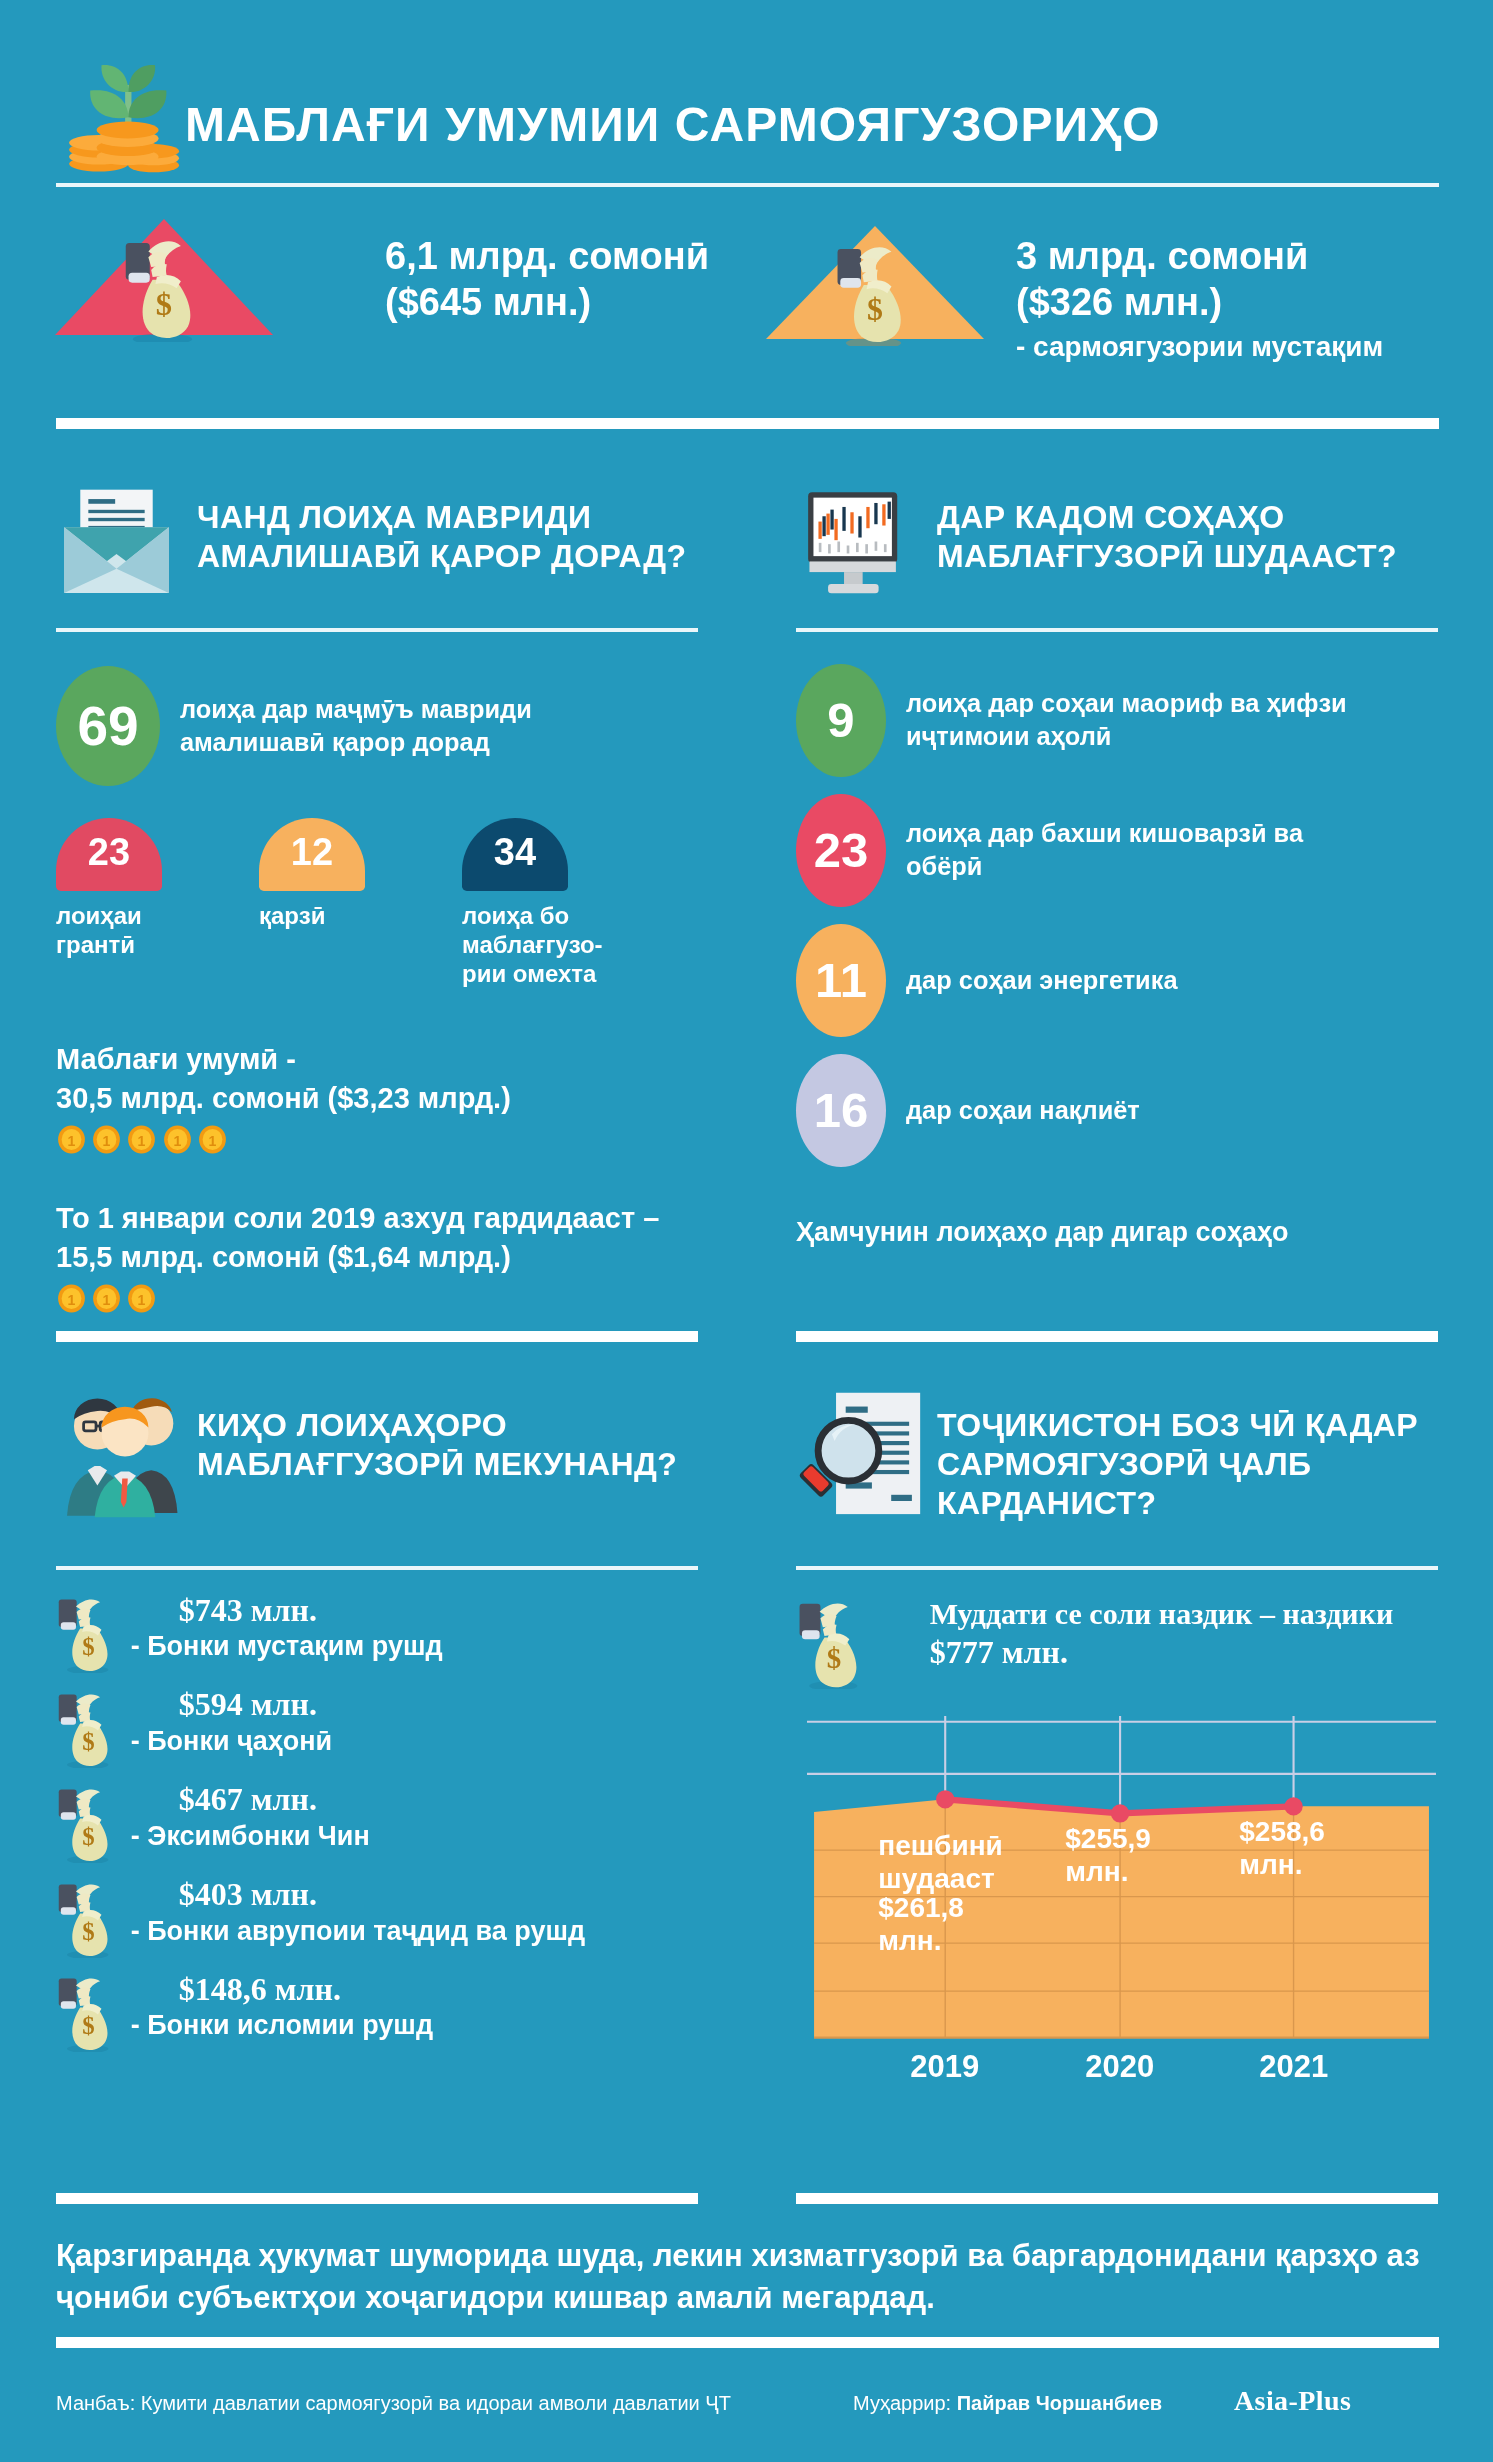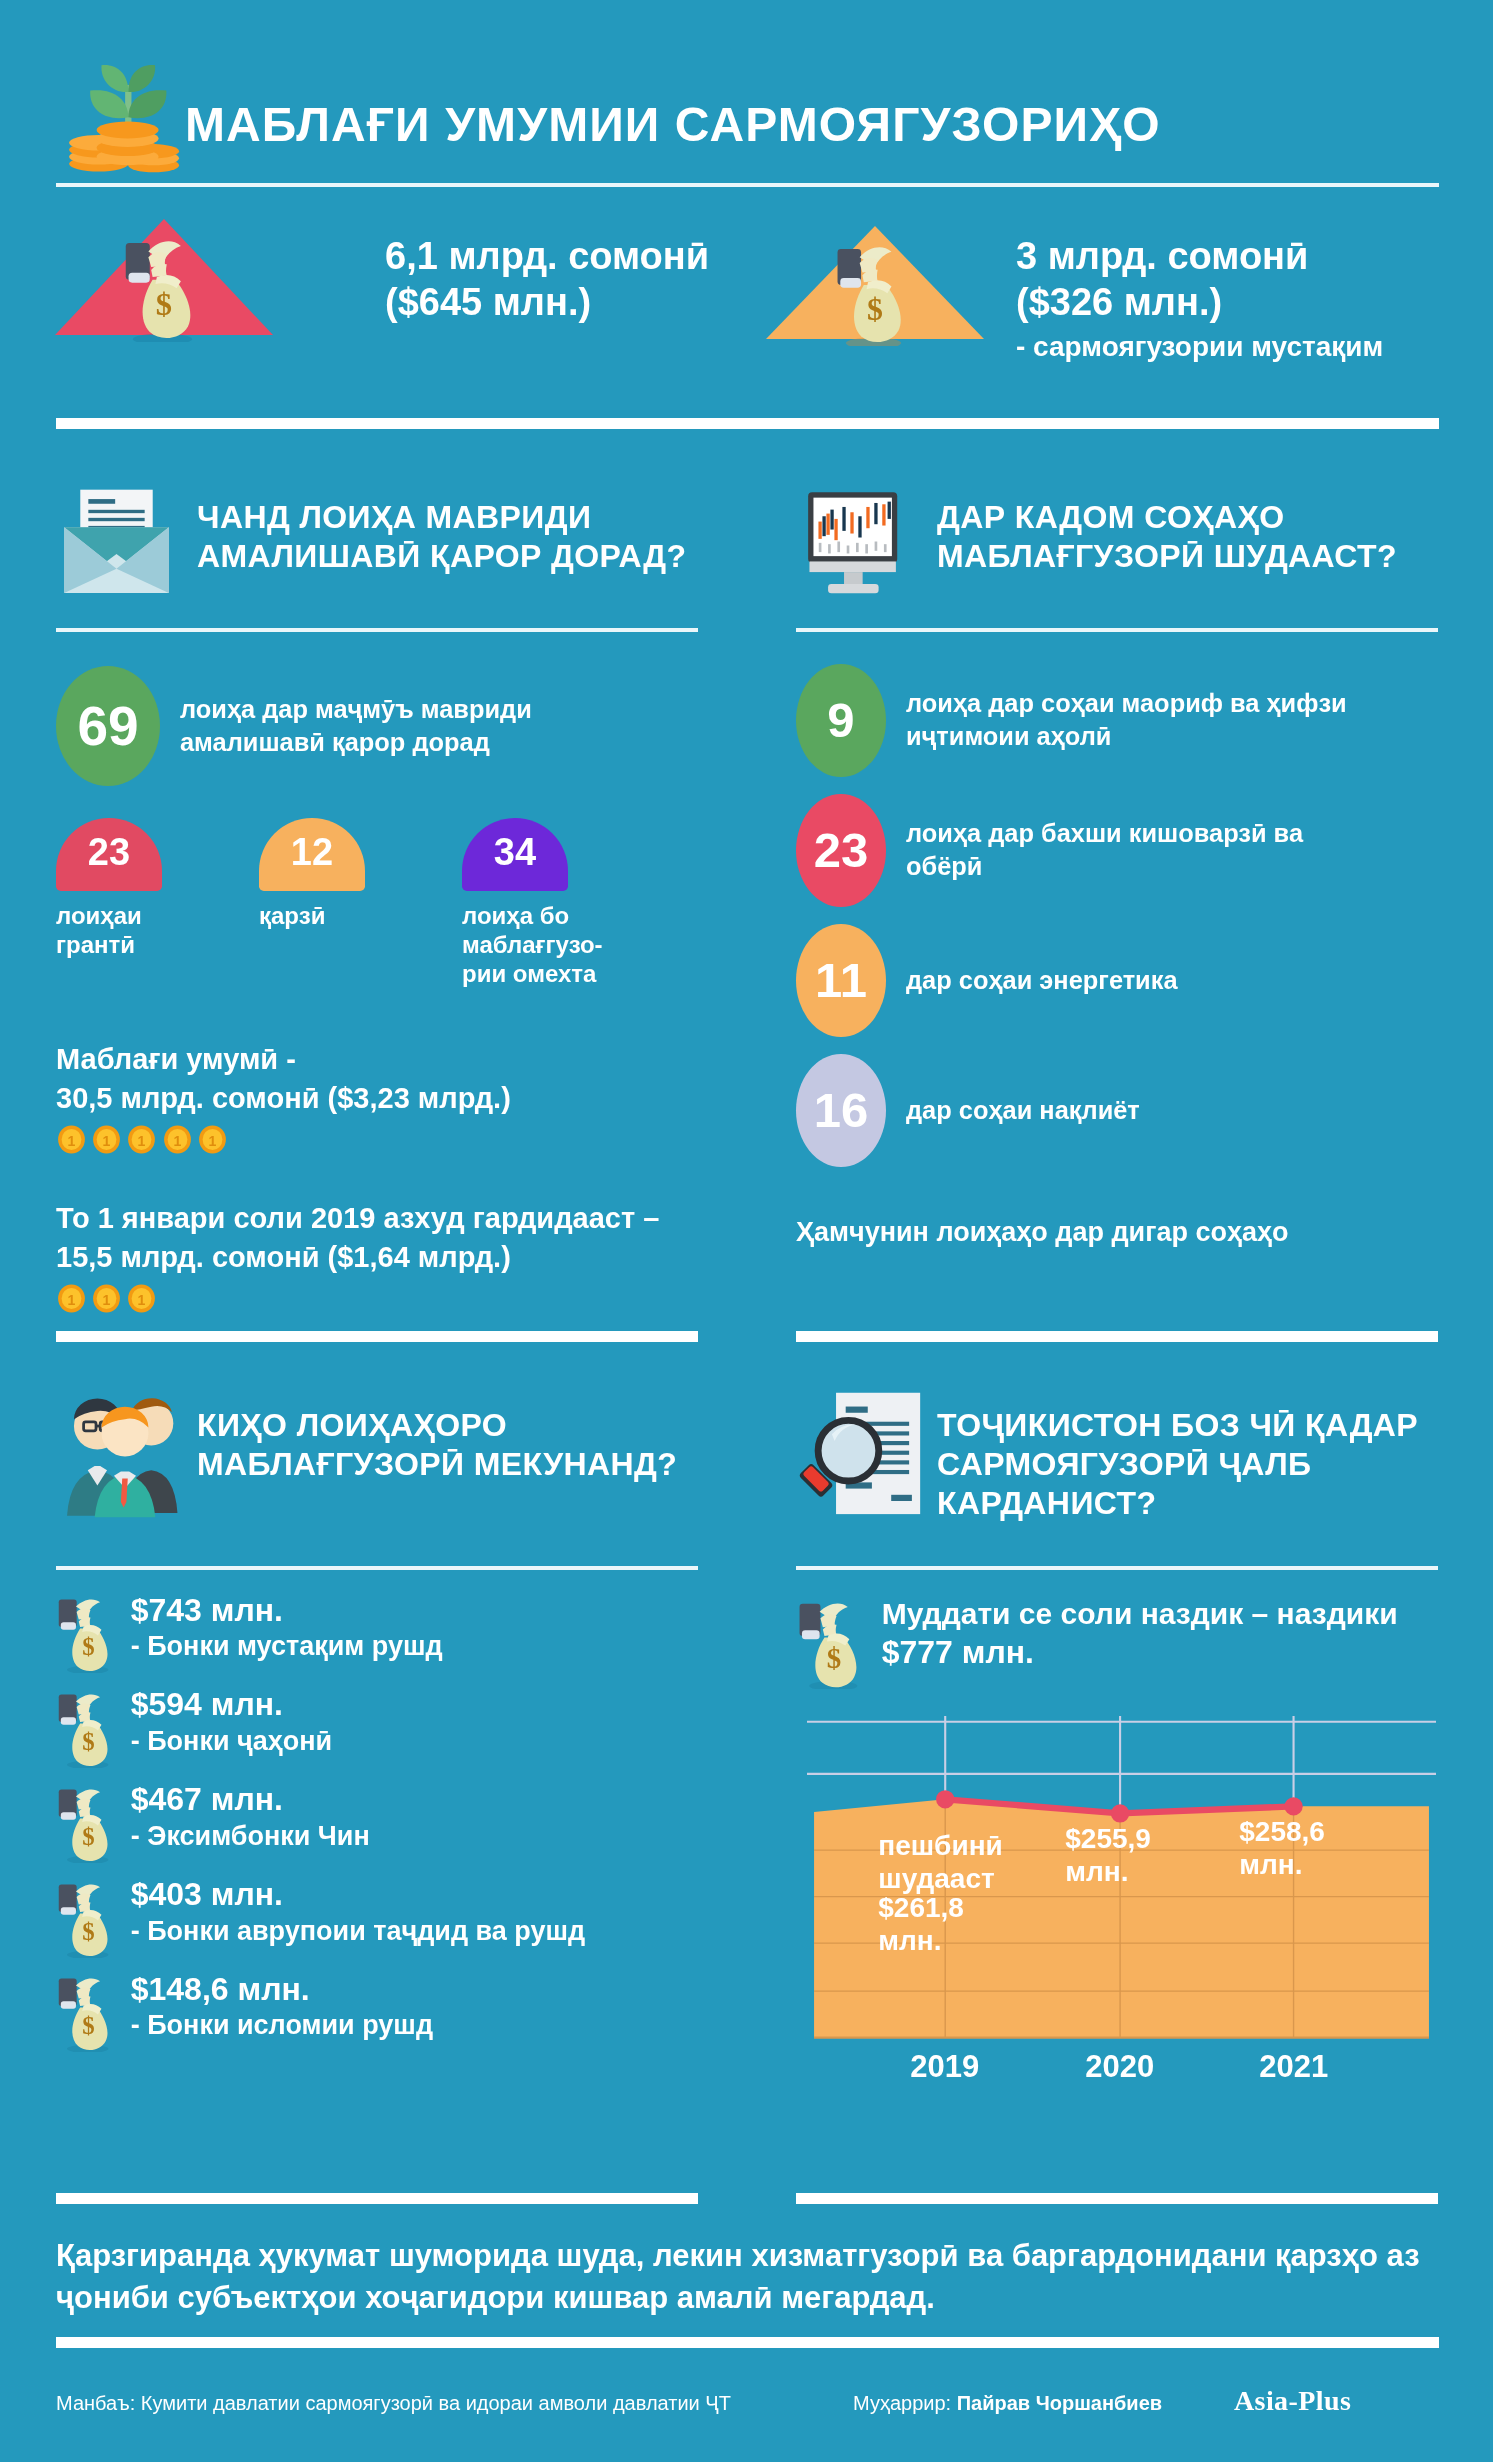--- a/index.html
+++ b/index.html
@@ -71,34 +71,34 @@
   .dome-col { width: 141px; }
   .dome {
     width: 106px; height: 73px;
     border-radius: 61px 61px 5.6px 5.6px;
     display: flex; align-items: center; justify-content: center;
     font-size: 38px; font-weight: 700; color: #fff; padding-bottom: 2.8px;
     font-family: "Liberation Sans Narrow","Liberation Sans", sans-serif;
   }
   .dome.red { background: #e14a62; }
   .dome.orange { background: #f7b15e; }
-  .dome.lav { background: #6d28d9; }
+  .dome.lav { background: #0c4a6e; }
   .dome-lbl { margin-top: 10px; font-size: 24px; font-weight: 700; line-height: 1.22;
               font-family: "Liberation Sans Narrow","Liberation Sans", sans-serif; }
 
   .para { font-size: 29px; font-weight: 700; line-height: 1.35;
           font-family: "Liberation Sans Narrow","Liberation Sans", sans-serif; }
 
   .coins { display: flex; gap: 4.2px; margin-top: 5.6px; }
 
   
   .bank-row { display: flex; align-items: flex-start; gap: 12.7px; margin-bottom: 15.5px; }
   .bank-bag { width: 62px; height: 78px; flex: none; margin-top: 1.4px; }
   .bank-amt { font-size: 32px; font-weight: 700; line-height: 1.05;
-              font-family: Liberation Sans, sans-serif; }
+              font-family: Liberation Serif, serif; margin-left: 48px; }
   .bank-name { font-size: 27px; font-weight: 700; line-height: 1.25; margin-top: 2.8px;
                font-family: "Liberation Sans Narrow","Liberation Sans", sans-serif; }
 
   
   .chart-box { position: relative; width: 629px; height: 395px; }
   .chart-lbl { position: absolute; color: #ffffff; font-weight: 700; font-size: 28px;
                line-height: 1.18; font-family: "Liberation Sans Narrow","Liberation Sans", sans-serif; }
   .chart-xlbl { position: absolute; font-size: 31px; font-weight: 700; color: #fff;
                 font-family: "Liberation Sans Narrow","Liberation Sans", sans-serif; }
 

